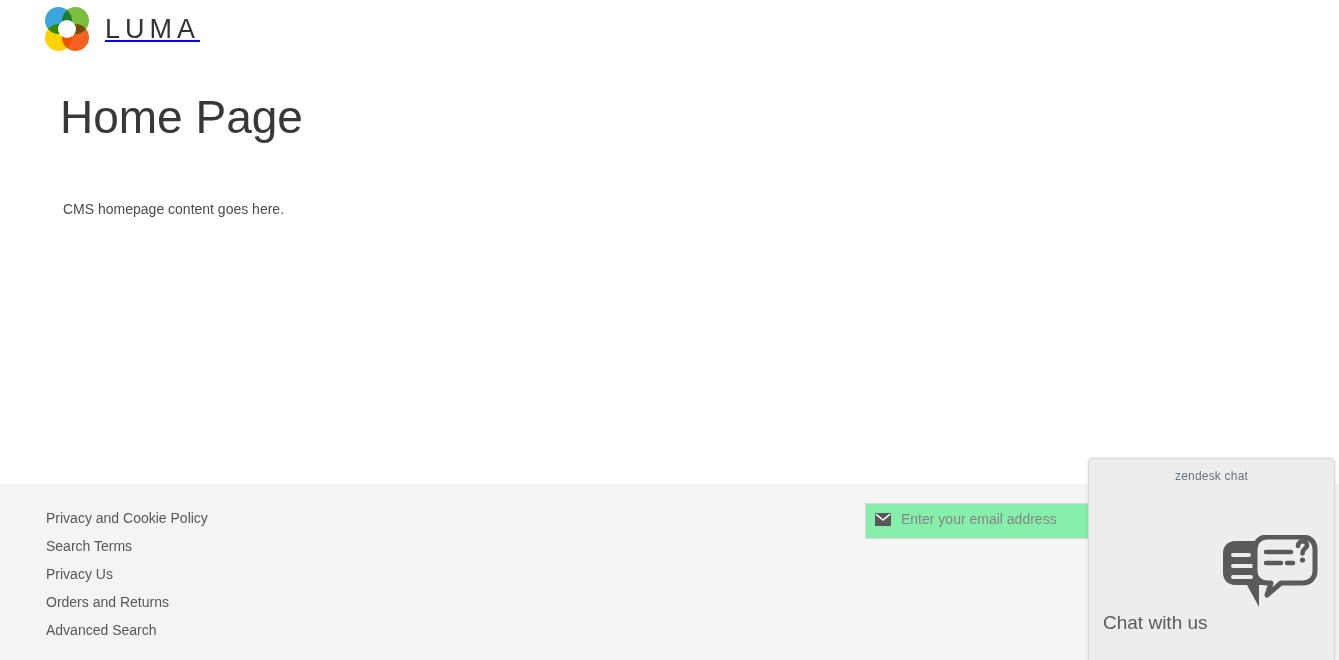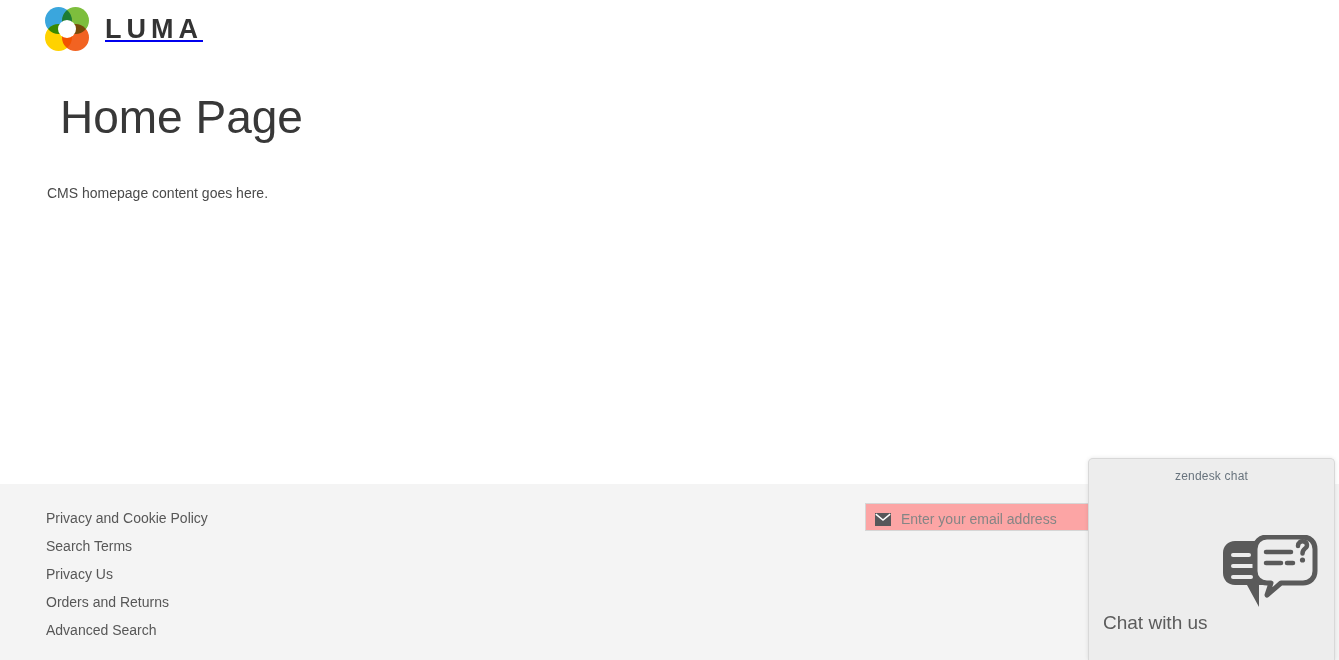--- a/index.html
+++ b/index.html
@@ -56,21 +56,21 @@
     width: 18px; height: 18px;
     border-radius: 50%;
     background: #ffffff;
     z-index: 5;
   }
   #logo-wordmark {
     margin-left: 16px;
     font-size: 27px;
     letter-spacing: 5px;
     color: #333333;
-    font-weight: 700;
+    font-weight: 400;
     line-height: 1;
     white-space: nowrap;
   }
 
   #header-actions {
     position: absolute;
     right: 0;
     top: 0;
   }
 
@@ -93,21 +93,21 @@
     margin: 14px;
     white-space: nowrap;
   }
   #cms-text {
     position: absolute;
     left: 47px;
     top: 106px;
     font-size: 14px;
     color: #4a4a4a;
     line-height: 1.4;
-    margin: 0;
+    margin: 16px;
   }
 
   
   #site-footer {
     position: absolute;
     left: 0;
     top: 484px;
     width: 1339px;
     height: 176px;
     background: #f4f4f4;
@@ -128,23 +128,23 @@
     text-decoration: none;
     line-height: 28px;
     white-space: nowrap;
   }
 
   #newsletter-wrap {
     position: absolute;
     left: 865px;
     top: 503px;
     width: 275px;
-    height: 28px;
+    height: 36px;
     border: 1px solid #d6d6d6;
-    background: #fca5a5;
+    background: #86efac;
     z-index: 2;
   }
   #newsletter-icon {
     position: absolute;
     left: 9px;
     top: 8px;
     width: 16px;
     height: 13px;
   }
   #newsletter-input {

